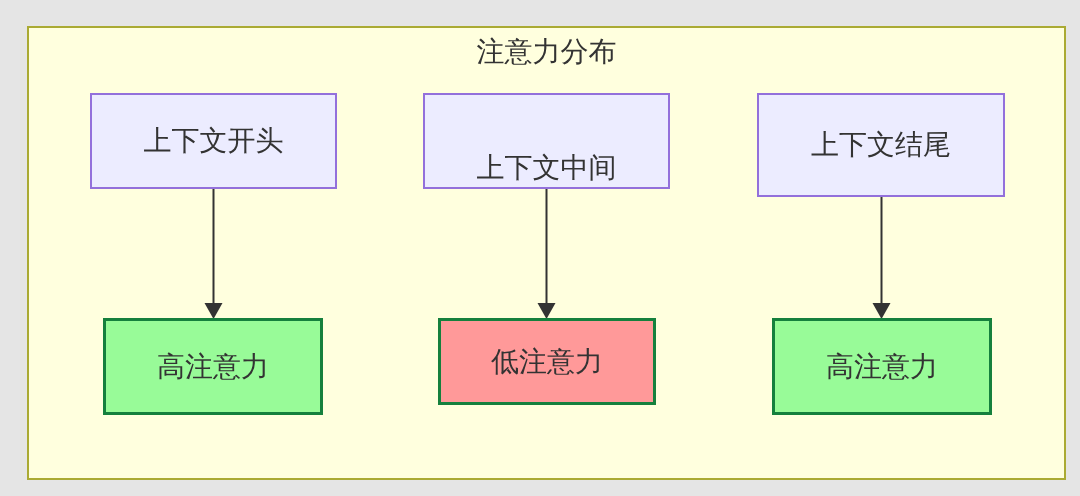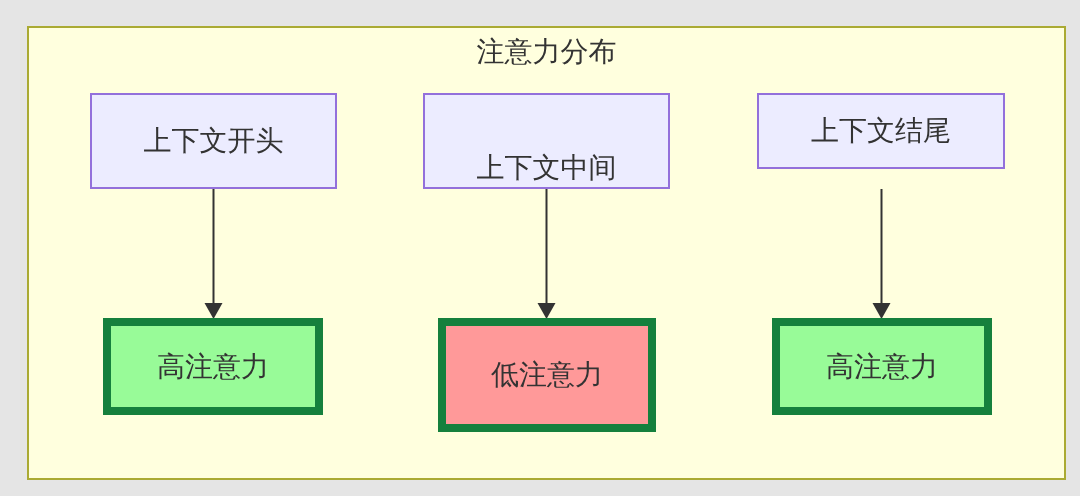--- a/index.html
+++ b/index.html
@@ -51,31 +51,31 @@
     justify-content: center;
     font-size: 28px;
     color: #333333;
     text-align: center;
   }
   .node.source {
     background: #ECECFF;
     border: 2px solid #9370DB;
   }
   .node.target {
-    border: 8px solid #15803d;
+    border: 3px solid #15803d;
   }
   .node.target.high { background: #98FB98; }
   .node.target.low  { background: #FF9999; }
 
   
   .src-0 { left: 90px;  top: 93px;  width: 247px; height: 96px; }
   .src-1 { left: 423px; top: 93px;  width: 247px; height: 96px; align-items: flex-end; }
-  .src-2 { left: 757px; top: 93px;  width: 248px; height: 76px; text-align: center; }
+  .src-2 { left: 757px; top: 93px;  width: 248px; height: 104px; text-align: center; }
   .tgt-0 { left: 103px; top: 318px; width: 220px; height: 97px; }
-  .tgt-1 { left: 438px; top: 318px; width: 218px; height: 114px; }
+  .tgt-1 { left: 438px; top: 318px; width: 218px; height: 87px; }
   .tgt-2 { left: 772px; top: 318px; width: 220px; height: 97px; }
 </style>
 </head>
 <body>
 
 <div class="canvas">
 
   <div class="cluster">
     <div class="cluster-title">注意力分布</div>
   </div>

